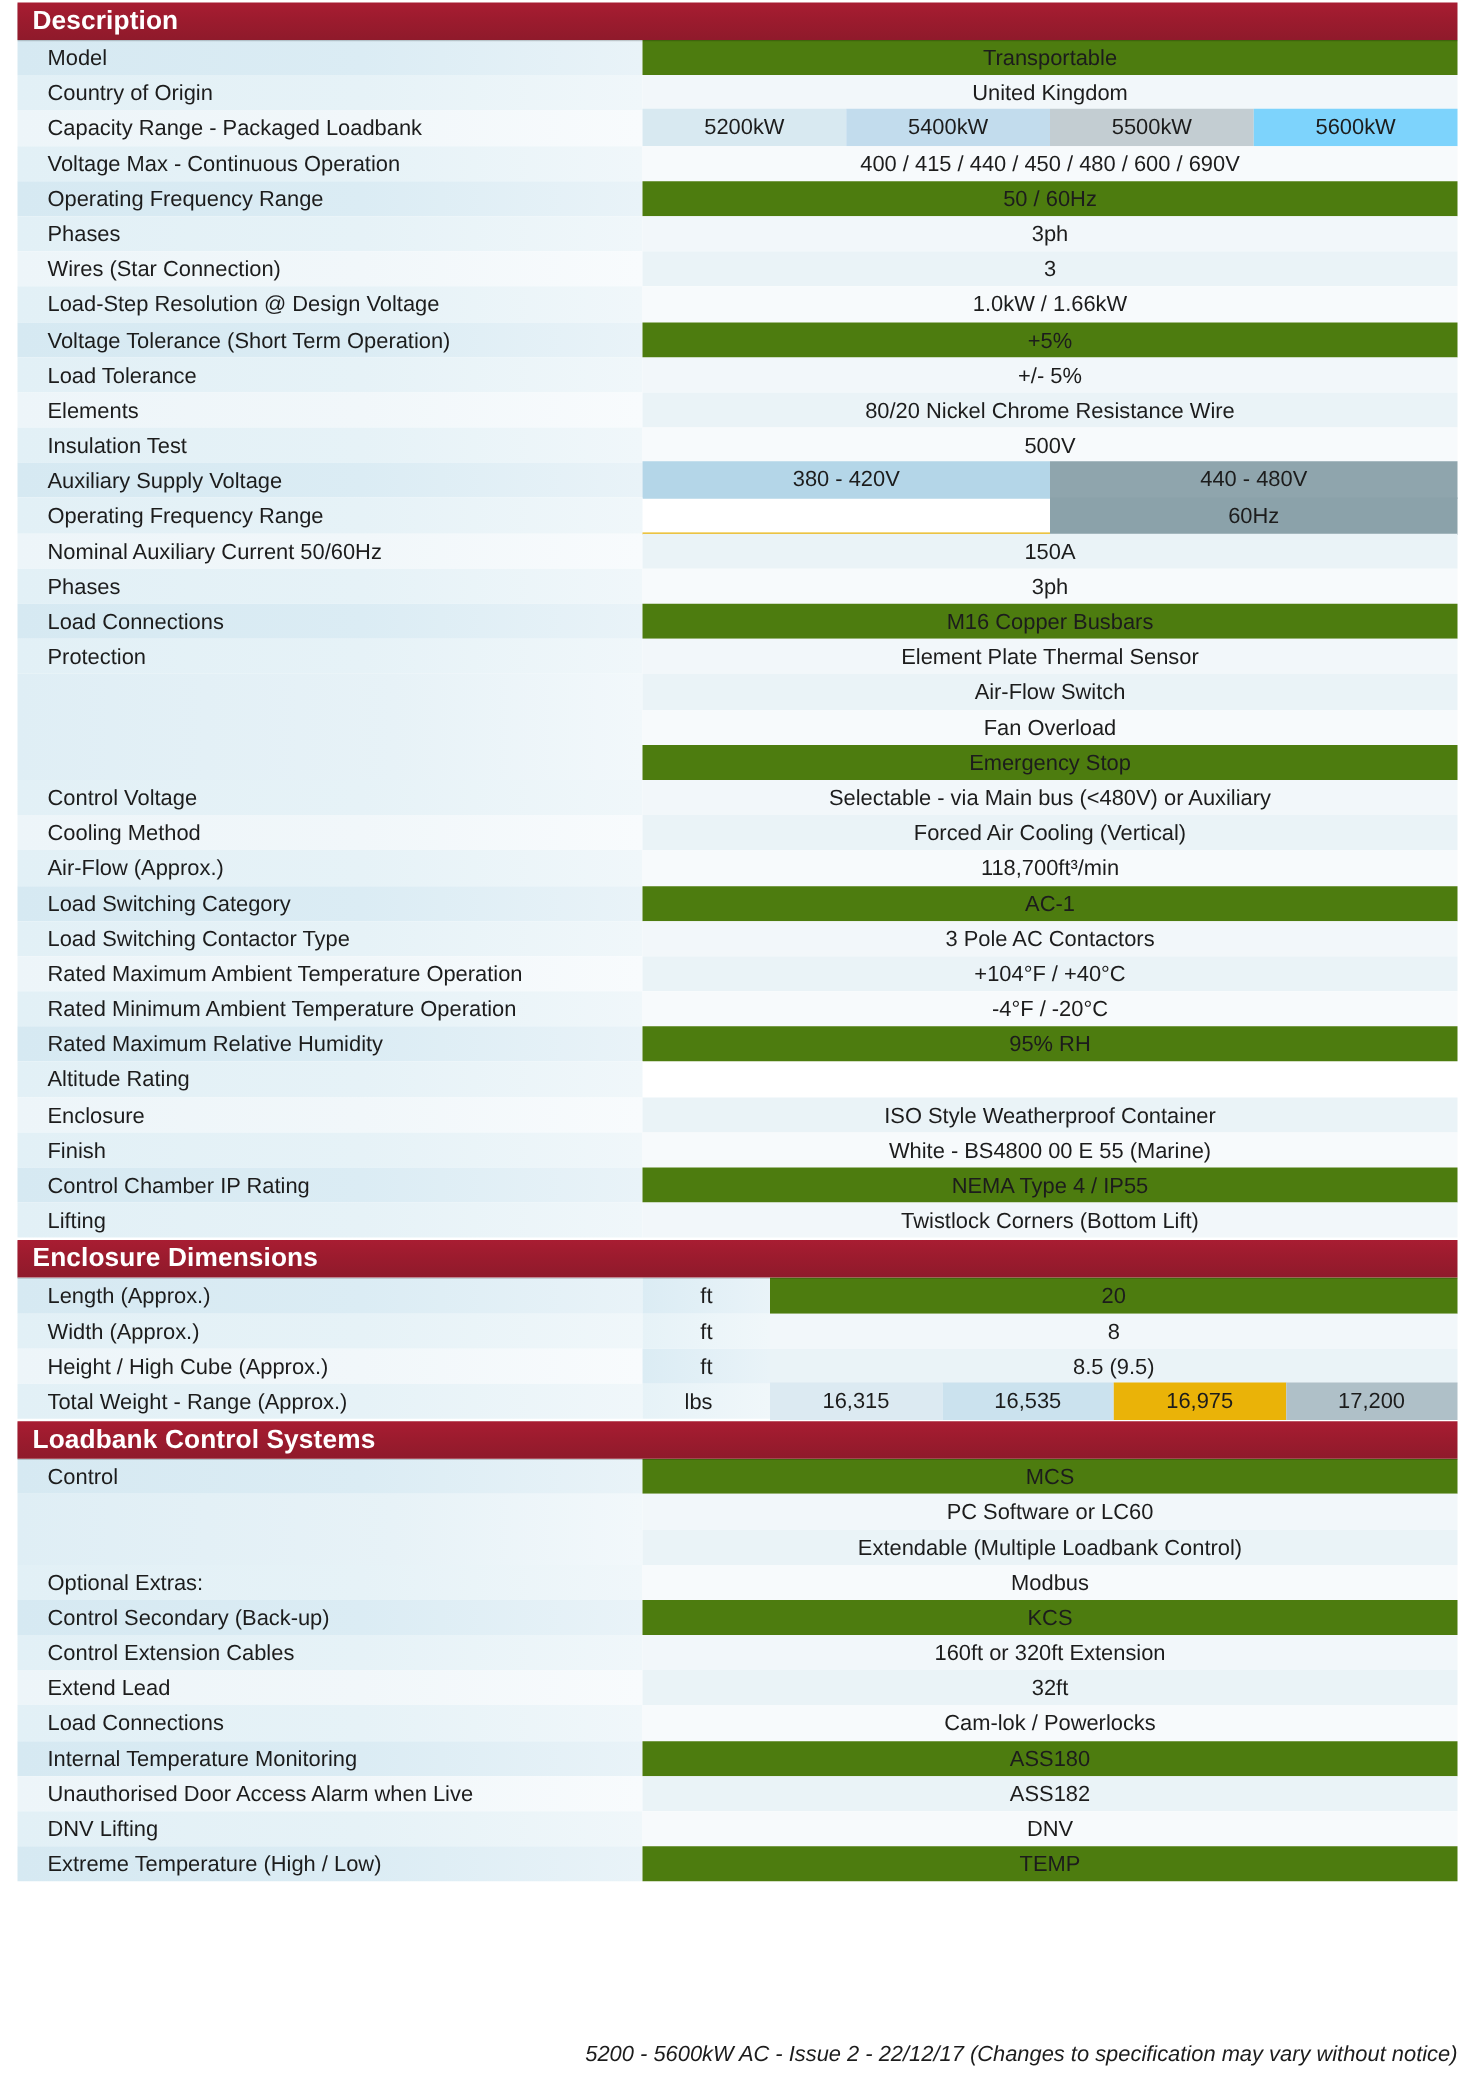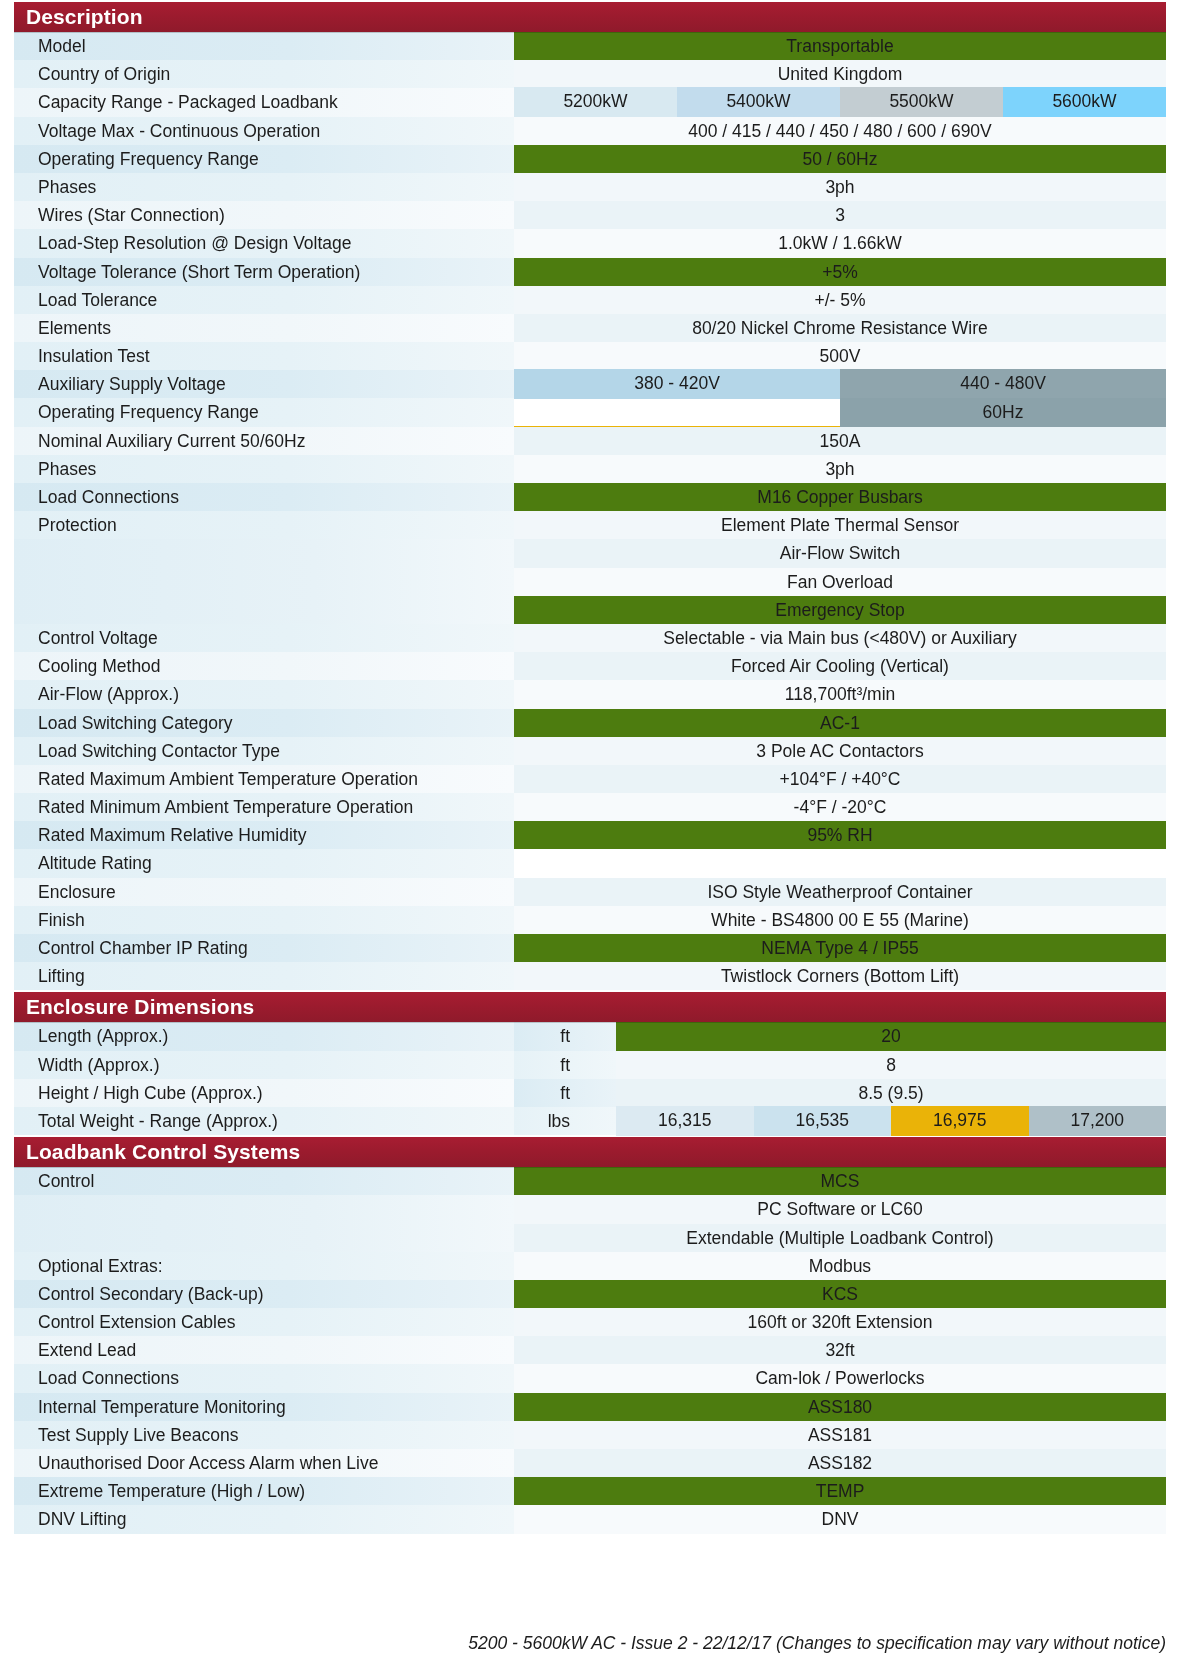--- a/index.html
+++ b/index.html
@@ -338,31 +338,27 @@
       </div>
       <div class="row">
         <div class="lbl lshade-b">Load Connections</div>
         <div class="val vshade-d">Cam-lok / Powerlocks</div>
       </div>
       <div class="row">
         <div class="lbl lshade-a">Internal Temperature Monitoring</div>
         <div class="val vshade-a">ASS180</div>
       </div>
       <div class="row">
-        <div class="lbl lshade-b">Test Supply Live Beacons</div>
-        <div class="val vshade-b">ASS181</div>
-      </div>
-      <div class="row">
         <div class="lbl lshade-c">Unauthorised Door Access Alarm when Live</div>
         <div class="val vshade-c">ASS182</div>
       </div>
       <div class="row">
+        <div class="lbl lshade-b">DNV Lifting</div>
+        <div class="val vshade-d">DNV</div>
+      </div>
+      <div class="row">
         <div class="lbl lshade-a">Extreme Temperature (High / Low)</div>
         <div class="val vshade-a">TEMP</div>
       </div>
-      <div class="row">
-        <div class="lbl lshade-b">DNV Lifting</div>
-        <div class="val vshade-d">DNV</div>
-      </div>
     </div>
 
   <div class="footer">5200 - 5600kW AC - Issue 2 - 22/12/17 (Changes to specification may vary without notice)</div>
 </div>
 
 </body></html>

